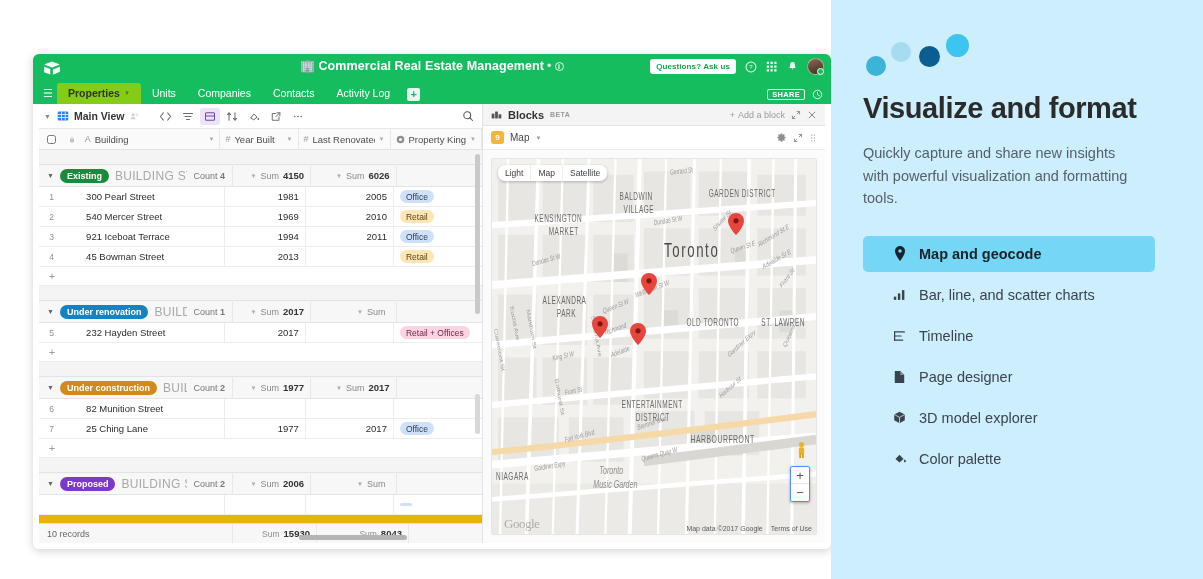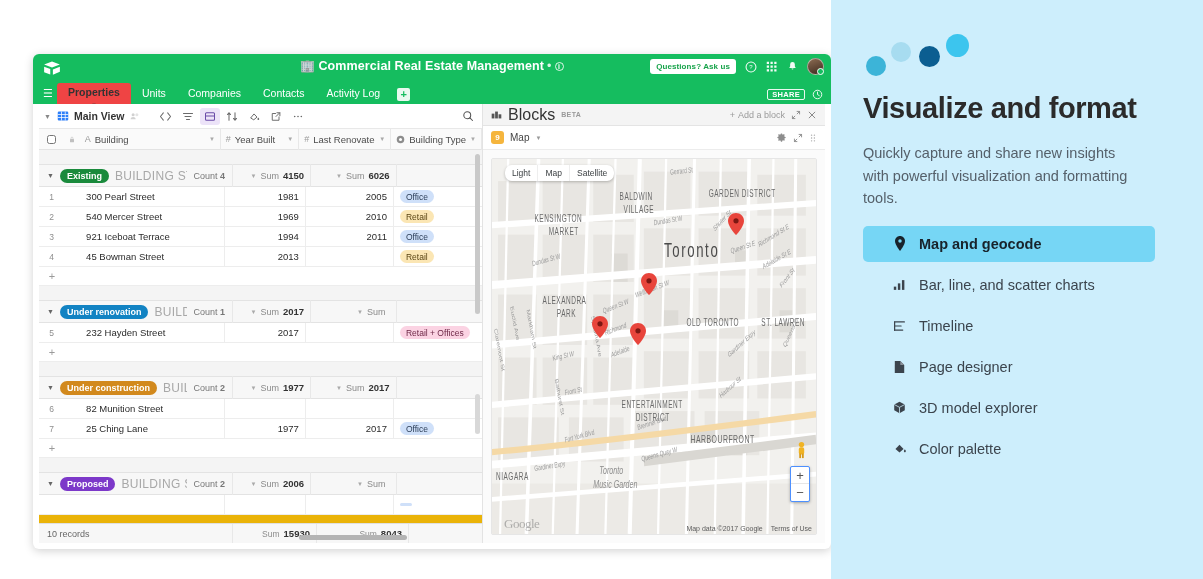--- a/index.html
+++ b/index.html
@@ -80,24 +80,23 @@
     display:flex; align-items:center; justify-content:center;
     height: 21px;
   }
   .tab {
     font-size: 10.5px; color: #ffffff;
     padding: 3px 11px 4px 11px; height: 21px;
     display: flex; align-items: center; gap: 4px;
     white-space: nowrap;
   }
   .tab.active {
-    background: #ef4444; color: #333333;
+    background: #84cc16; color: #333333;
     font-weight: bold;
     border-radius: 3px 3px 0 0;
-    flex-direction: column;
   }
   .tab .caret { font-size: 6px; opacity: .55; }
   .tab-add {
     width: 13px; height: 13px; border-radius: 2px;
     background: rgba(255,255,255,.9); color: #15bd5f;
     font-size: 11px; line-height: 12px; text-align: center;
     font-weight: bold; margin: 0 4px 3px 6px;
   }
   .tabs-spacer { flex: 1; }
   .share-badge {
@@ -254,21 +253,21 @@
   
   .blocks-pane {
     flex: 1; background: #fbfbfb; position: relative;
     display: flex; flex-direction: column;
   }
   .blocks-head {
     height: 22px; display: flex; align-items: center;
     padding: 0 8px; gap: 6px;
     background: #f4f4f4; border-bottom: 1px solid #e4e4e4;
   }
-  .blocks-title { font-size: 16px; font-weight: normal; color: #333; }
+  .blocks-title { font-size: 11px; font-weight: bold; color: #333; }
   .beta { font-size: 7px; color: #999; letter-spacing: .4px; font-weight: bold; }
   .blocks-head .spacer { flex: 1; }
   .add-block { font-size: 9px; color: #9a9a9a; display:flex; align-items:center; gap:3px;}
   .bh-ic { color: #8a8a8a; display:flex; }
   .block-bar {
     height: 24px; display: flex; align-items: center;
     padding: 0 8px; gap: 6px; background: #ffffff;
     border-bottom: 1px solid #ececec;
   }
   .block-badge {
@@ -281,21 +280,21 @@
   .block-bar .spacer { flex: 1; }
   .bb-ic { color: #8d8d8d; display:flex; }
 
   .map-wrap {
     margin: 8px; flex: 1; position: relative;
     background: #f3f2ef; border-radius: 2px; overflow: hidden;
     border: 1px solid #e6e6e6;
   }
   .map-svg { position:absolute; inset:0; width:100%; height:100%; }
   .map-toggle {
-    position: absolute; left: 13px; top: 6px;
+    position: absolute; left: 6px; top: 6px;
     display: flex; background: #fff; border-radius: 7px;
     box-shadow: 0 1px 3px rgba(0,0,0,.25); overflow: hidden;
   }
   .map-toggle span {
     font-size: 8.5px; color: #3c4043; padding: 3px 7px;
     border-right: 1px solid #eee;
   }
   .map-toggle span:last-child { border-right: none; }
   .map-zoom {
     position: absolute; right: 6px; bottom: 32px;
@@ -332,21 +331,21 @@
   }
   .dots { position: relative; height: 58px; }
   .dots span { position: absolute; border-radius: 50%; display:block; }
   .promo-h1 {
     font-size: 29px; line-height: 1.12; font-weight: bold;
     color: #2b2b2b; letter-spacing: -.4px;
     margin-bottom: 18px;
   }
   .promo-p {
     font-size: 14.5px; line-height: 1.55; color: #55606a;
-    margin-bottom: 16px; max-width: 280px;
+    margin-bottom: 26px; max-width: 280px;
   }
   .promo-list { list-style: none; }
   .promo-item {
     display: flex; align-items: center; gap: 11px;
     font-size: 14.5px; color: #3b444d;
     padding: 10px 28px; border-radius: 5px;
     margin-bottom: 5px;
   }
   .promo-item.active {
     background: #76d6f5; color: #18232b; font-weight: bold;
@@ -532,21 +531,21 @@
           <span class="ch-label">Last Renovated</span>
           <span class="ch-caret">▼</span>
         </div>
         <div class="ch c-type">
           <span class="ch-icon">
             <svg viewBox="0 0 12 12" width="9" height="9">
                 <circle cx="6" cy="6" r="5" fill="#8d8d8d"></circle>
                 <circle cx="6" cy="6" r="2" fill="#fff"></circle>
               </svg>
           </span>
-          <span class="ch-label">Building Type</span>
+          <span class="ch-label">Property King</span>
           <span class="ch-caret">▼</span>
         </div>
       </div>
 
       <div class="grid-scroll">
         <div class="group-gap"></div>
 
         <div class="group">
           <div class="grp-head">
             <div class="grp-left">

